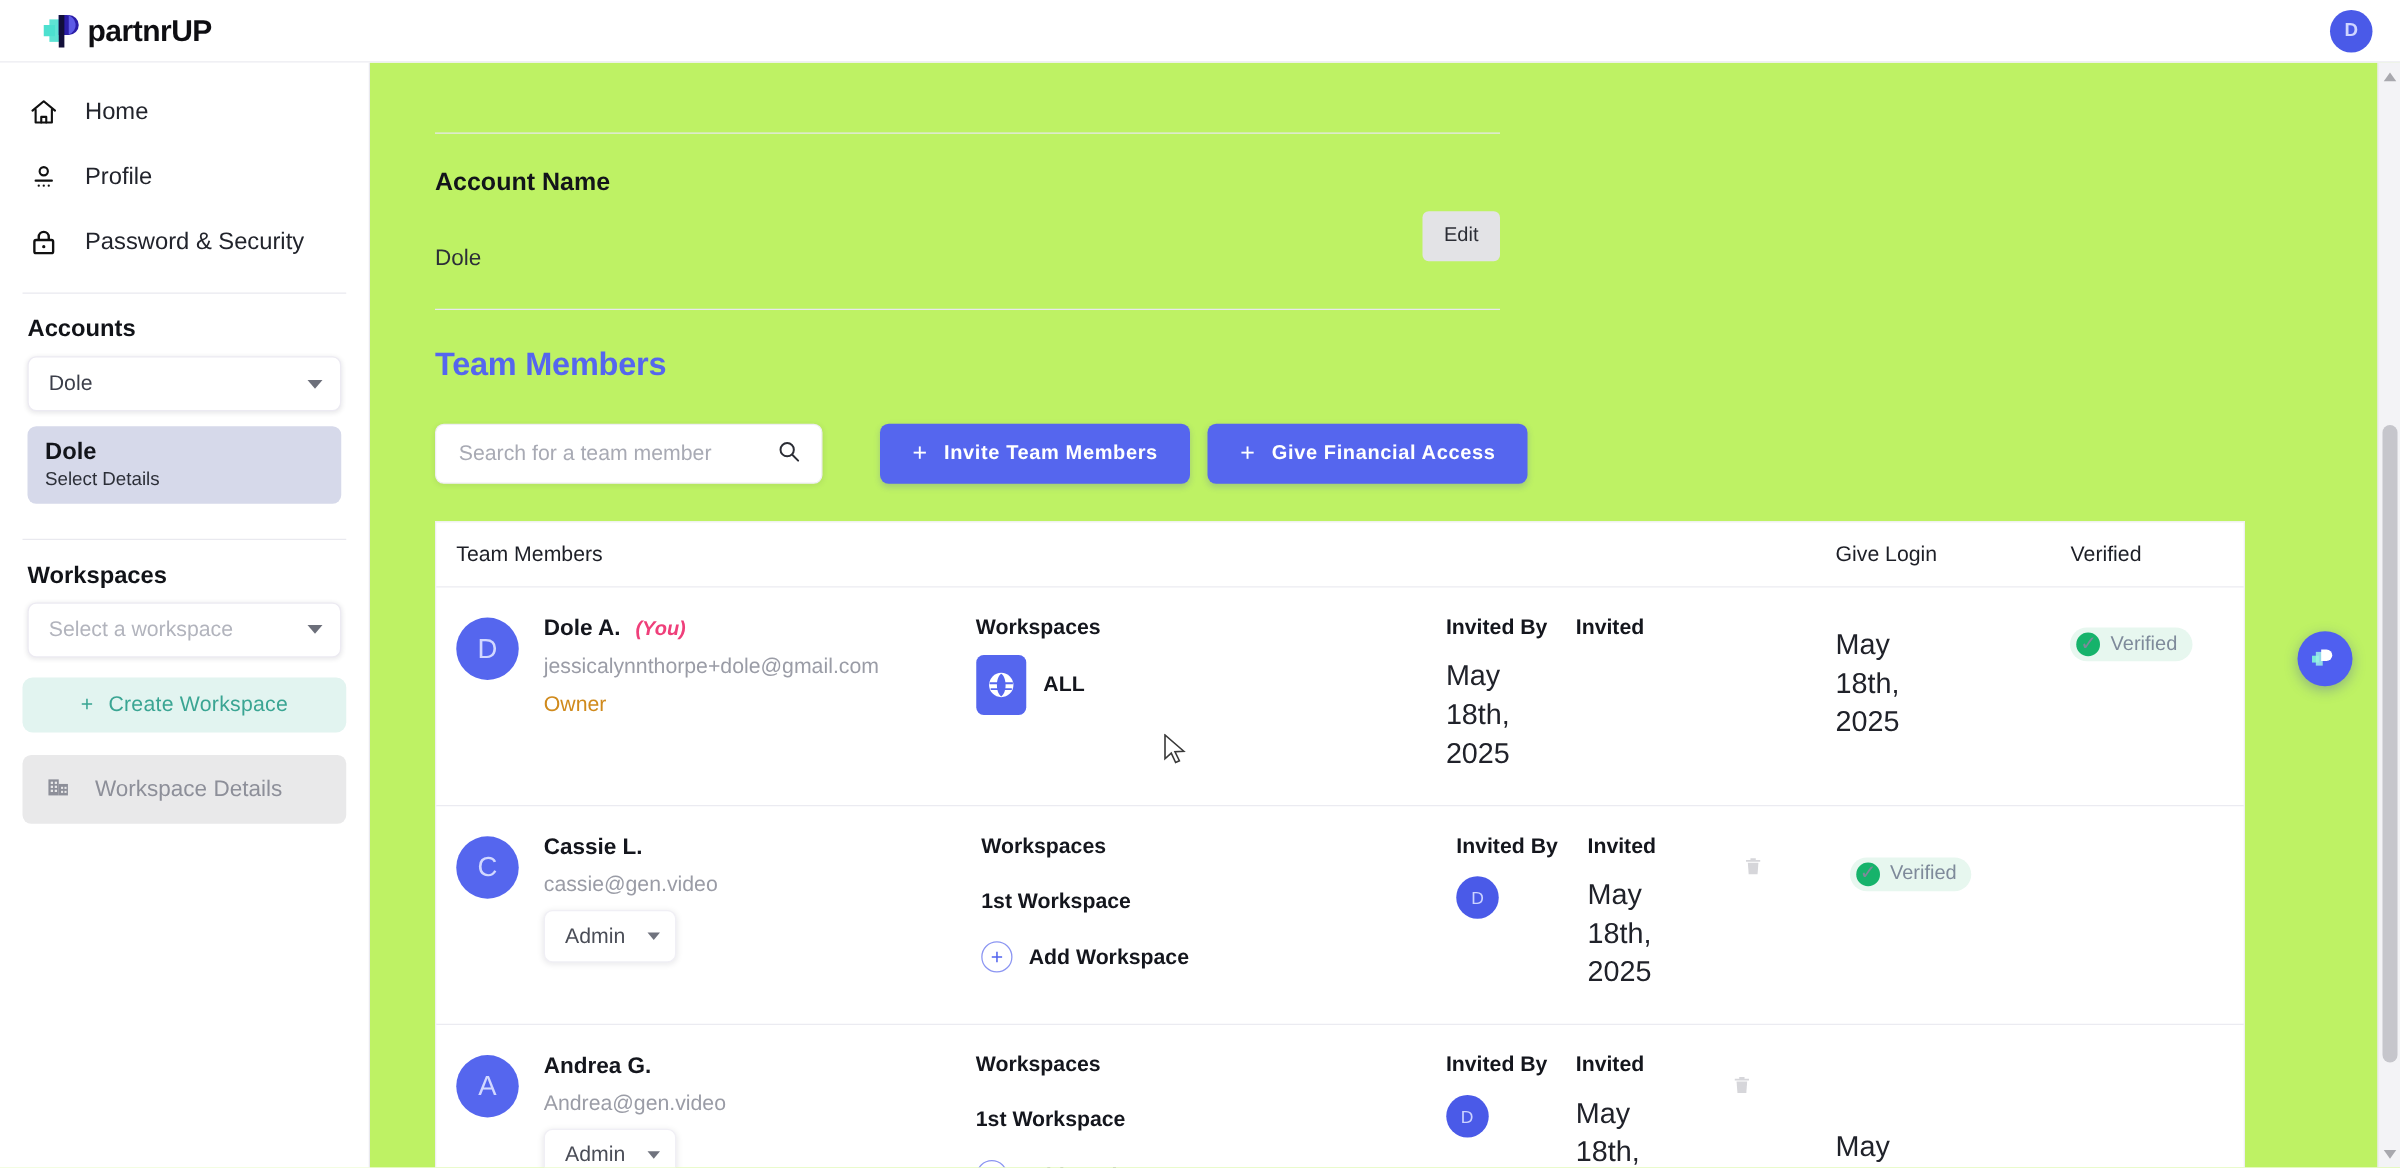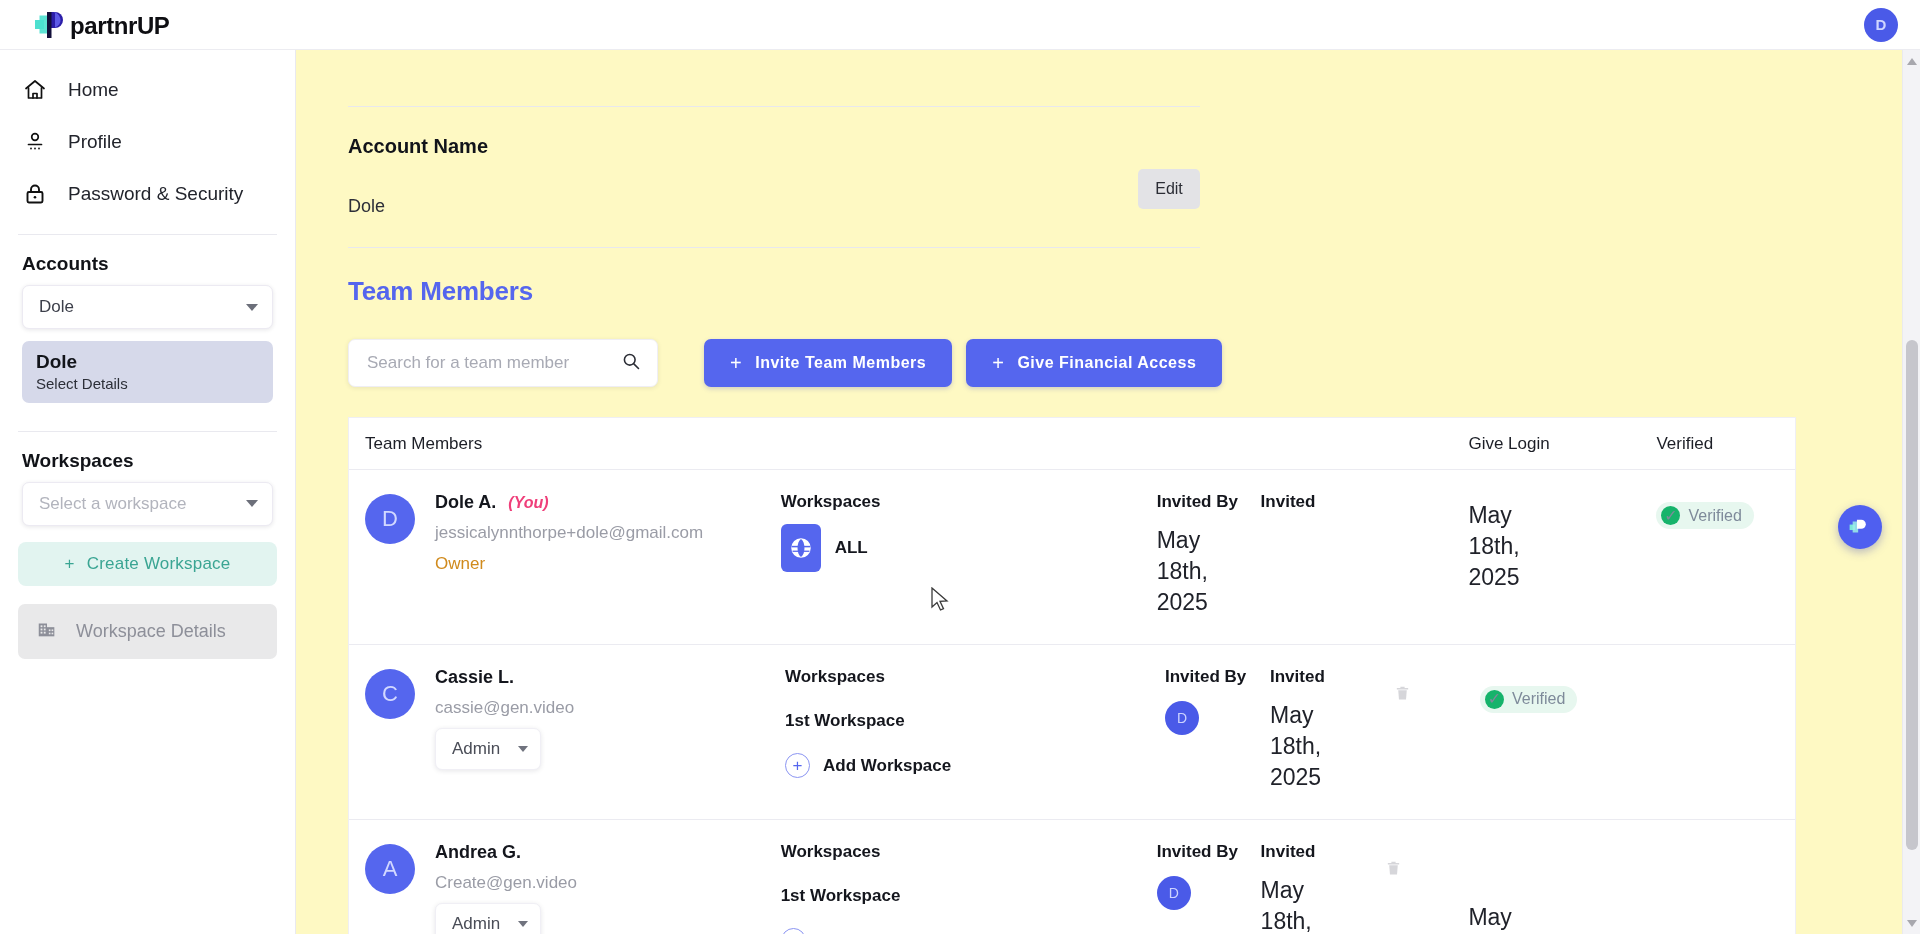--- a/index.html
+++ b/index.html
@@ -76,21 +76,21 @@
   }
   .ws-details {
     margin: 18px 18px 0 18px; height: 55px; border-radius: 7px;
     background: #e9e9ea; display: flex; align-items: center; gap: 18px;
     padding-left: 18px; cursor: pointer;
   }
   .ws-details-label { font-size: 18px; color: #8d8f99; }
 
   
   .main {
-    flex: 1; background: #fef9c3; position: relative;
+    flex: 1; background: #bef264; position: relative;
     overflow: hidden; padding: 0 0 0 0;
   }
   .main-inner { padding: 56px 0 0 0; }
   .content { width: 1455px; margin-left: 52px; }
 
   .hr-top { height: 1px; background: #e8e8ee; width: 852px; margin-left: 0; }
 
   .acct-row { display: flex; align-items: flex-start; width: 852px; padding: 28px 0 30px 0; }
   .acct-left { flex: 1; }
   .acct-title { font-size: 20px; font-weight: 700; color: #12141a; }
@@ -496,21 +496,21 @@
               </div>
             </div>
 
             <div class="t-row">
               <div class="col-member member-cell">
                 <div class="avatar-lg">A</div>
                 <div>
                   <div class="m-name-row">
                     <span class="m-name">Andrea G.</span>
                   </div>
-                  <div class="m-email">Create@gen.video</div>
+                  <div class="m-email">Andrea@gen.video</div>
                   <div class="role-select">
                     <span>Admin</span>
                     <span class="caret-sm"></span>
                   </div>
                 </div>
               </div>
 
               <div class="col-ws">
                 <div class="ws-head">Workspaces</div>
                 <div class="ws-name">1st Workspace</div>

